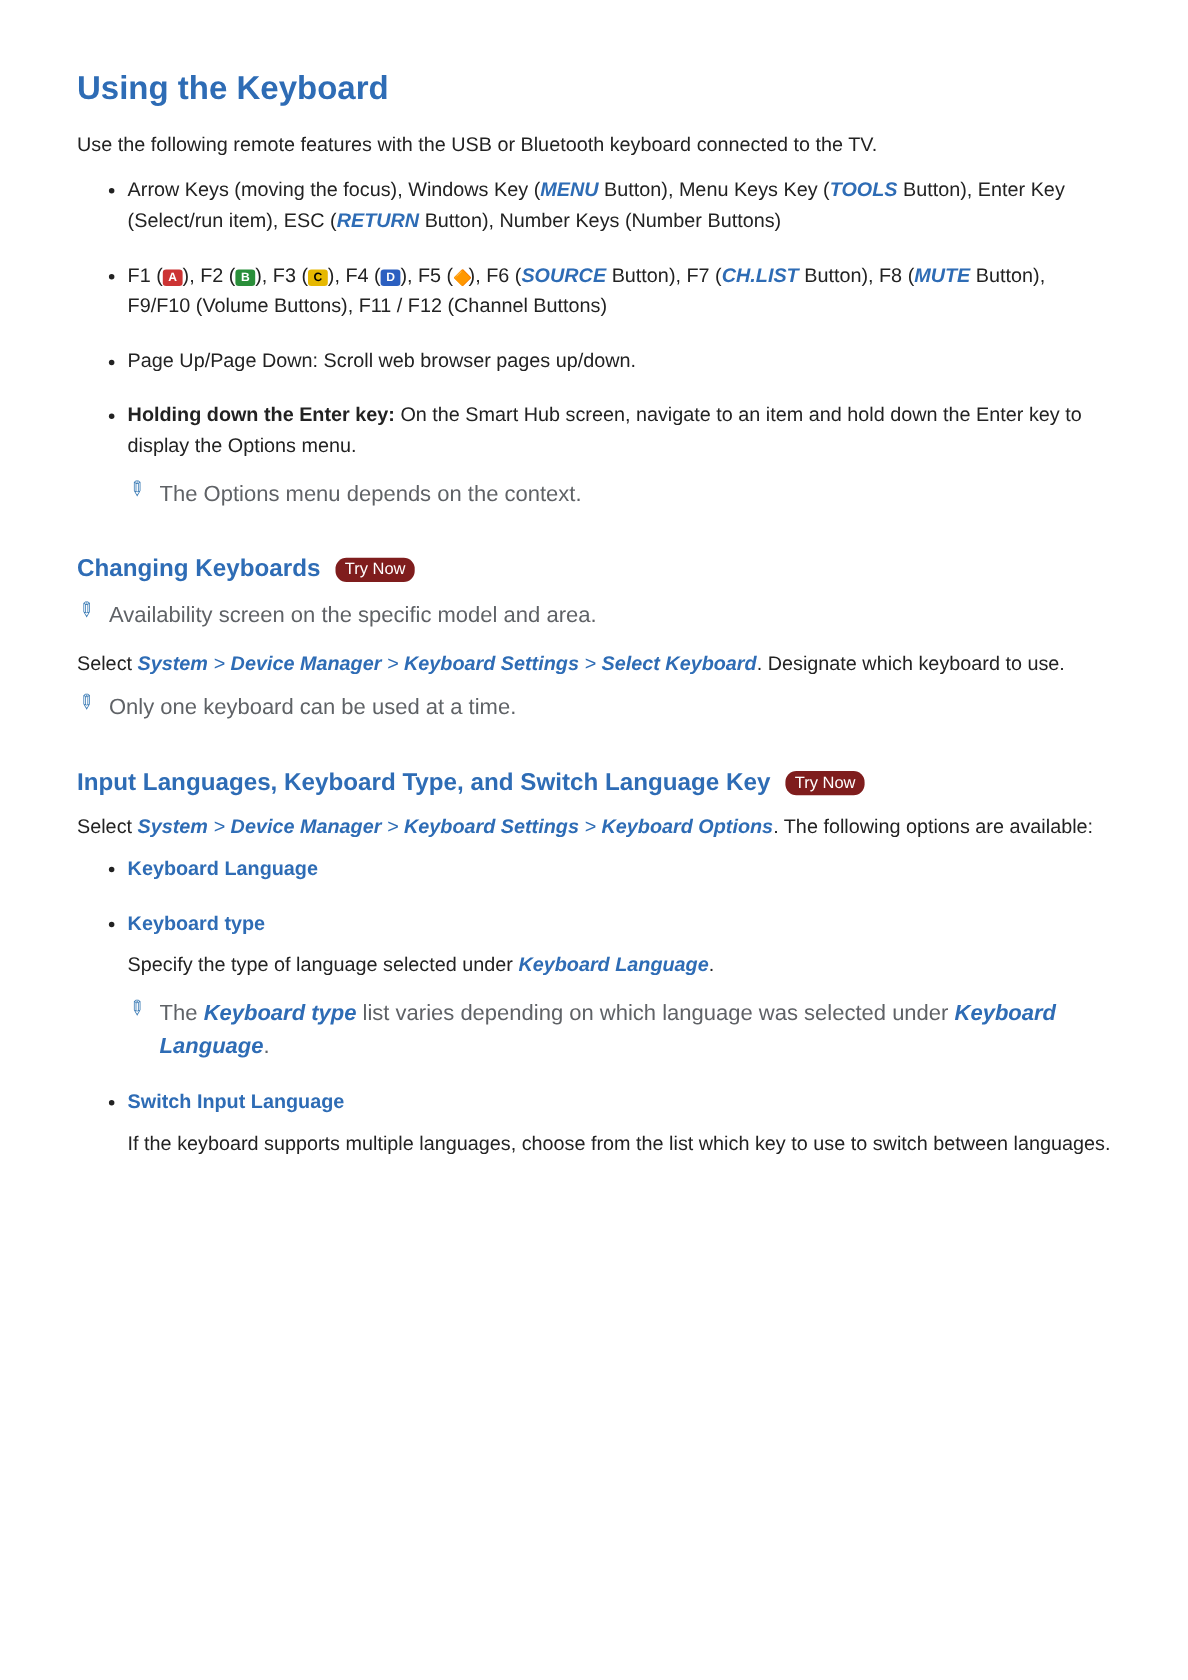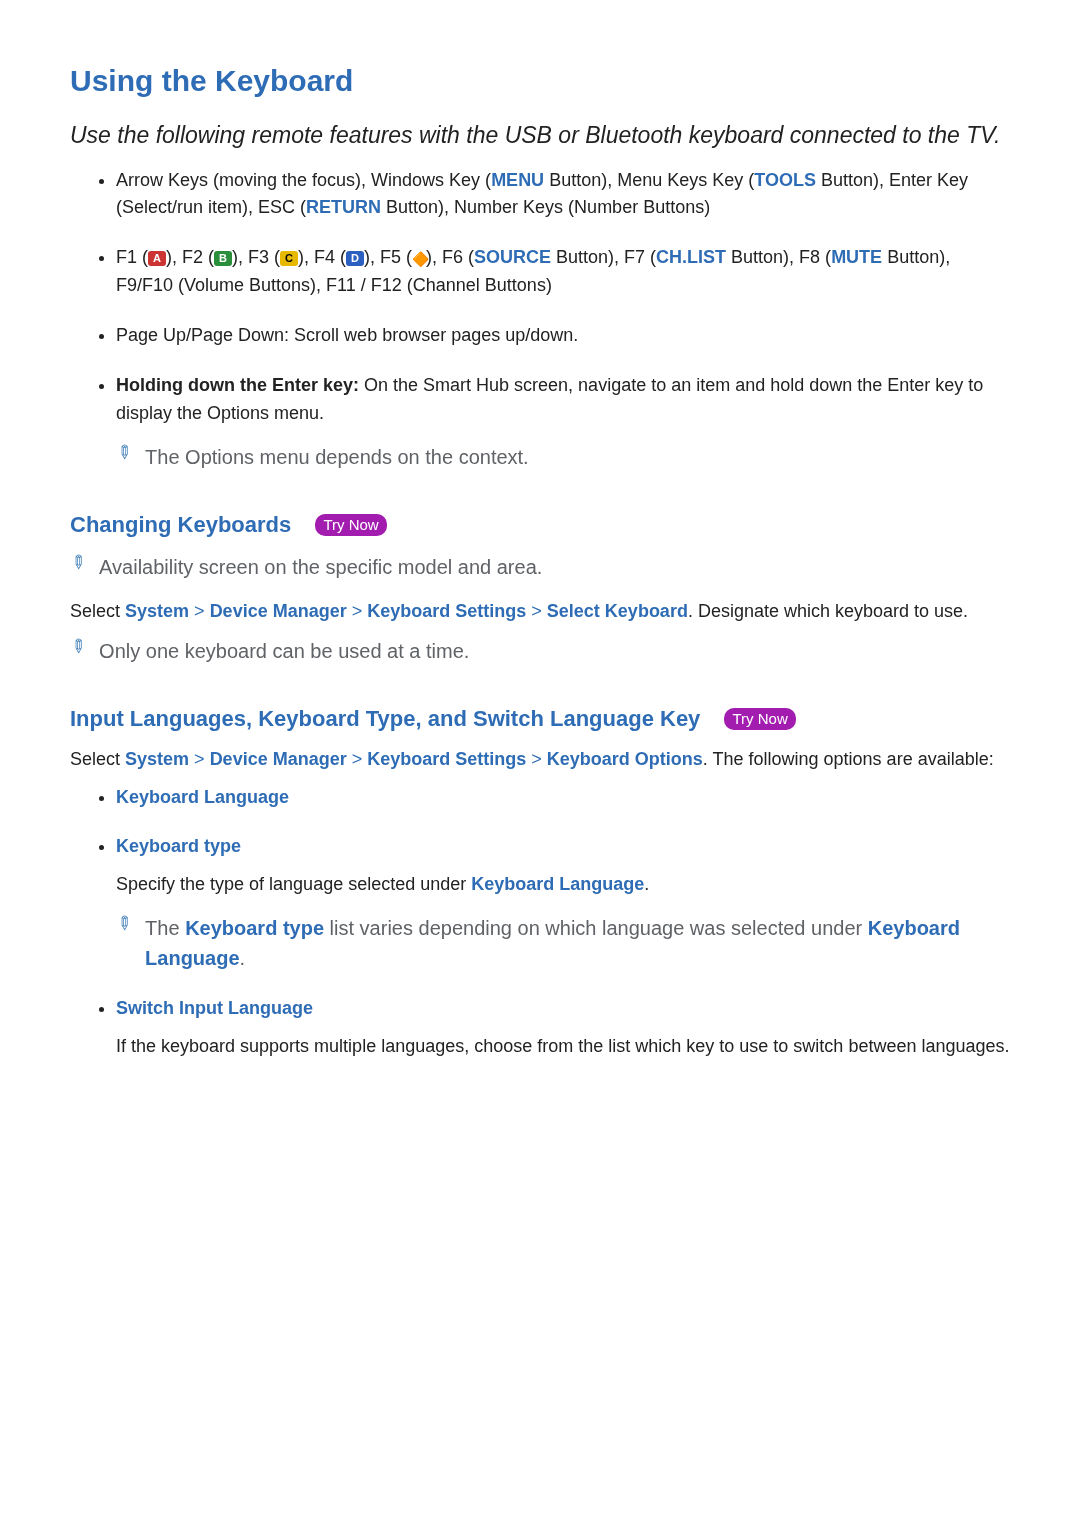--- a/index.html
+++ b/index.html
@@ -13,24 +13,23 @@
   .page {
     padding: 60px 70px 60px 70px;
   }
   h1.page-title {
     color: #2e6cb5;
     font-size: 30px;
     font-weight: bold;
     margin: 4px 0 20px 0;
   }
   p.intro {
-    font-size: 23px;
+    font-size: 18px;
     margin: 0 0 14px 0;
     line-height: 1.5;
-    font-style: italic;
   }
   ul.bullets {
     list-style: disc;
     margin: 0 0 30px 0;
     padding-left: 46px;
   }
   ul.bullets > li {
     font-size: 18px;
     line-height: 1.55;
     margin-bottom: 22px;
@@ -40,20 +39,21 @@
     margin: 10px 0 30px 0;
     padding-left: 46px;
   }
   ul.sub-bullets > li {
     font-size: 18px;
     line-height: 1.55;
     margin-bottom: 22px;
   }
   .menu-path, .accent {
     color: #2e6cb5;
+    font-style: italic;
   }
   .bold {
     font-weight: bold;
   }
   .key-badge {
     display: inline-block;
     width: 18px;
     height: 15px;
     border-radius: 3px;
     color: #fff;
@@ -73,28 +73,28 @@
     font-size:14px;line-height:14px;
   }
   h2.section-title {
     color: #2e6cb5;
     font-size: 22px;
     font-weight: bold;
     margin: 40px 0 14px 0;
   }
   .try-now {
     display: inline-block;
-    background: #a21caf;
+    background: #7f1d1d;
     color: #fff;
     font-size: 15px;
     font-weight: normal;
     padding: 2px 8px 3px 8px;
     border-radius: 10px;
     vertical-align: 2px;
-    margin-left: 18px;
+    margin-left: 8px;
   }
   .note-row {
     display: flex;
     align-items: flex-start;
     gap: 14px;
     margin: 8px 0 16px 0;
   }
   .note-row.indent0 { margin-left: 0; }
   .note-icon {
     color: #3b7bb5;

